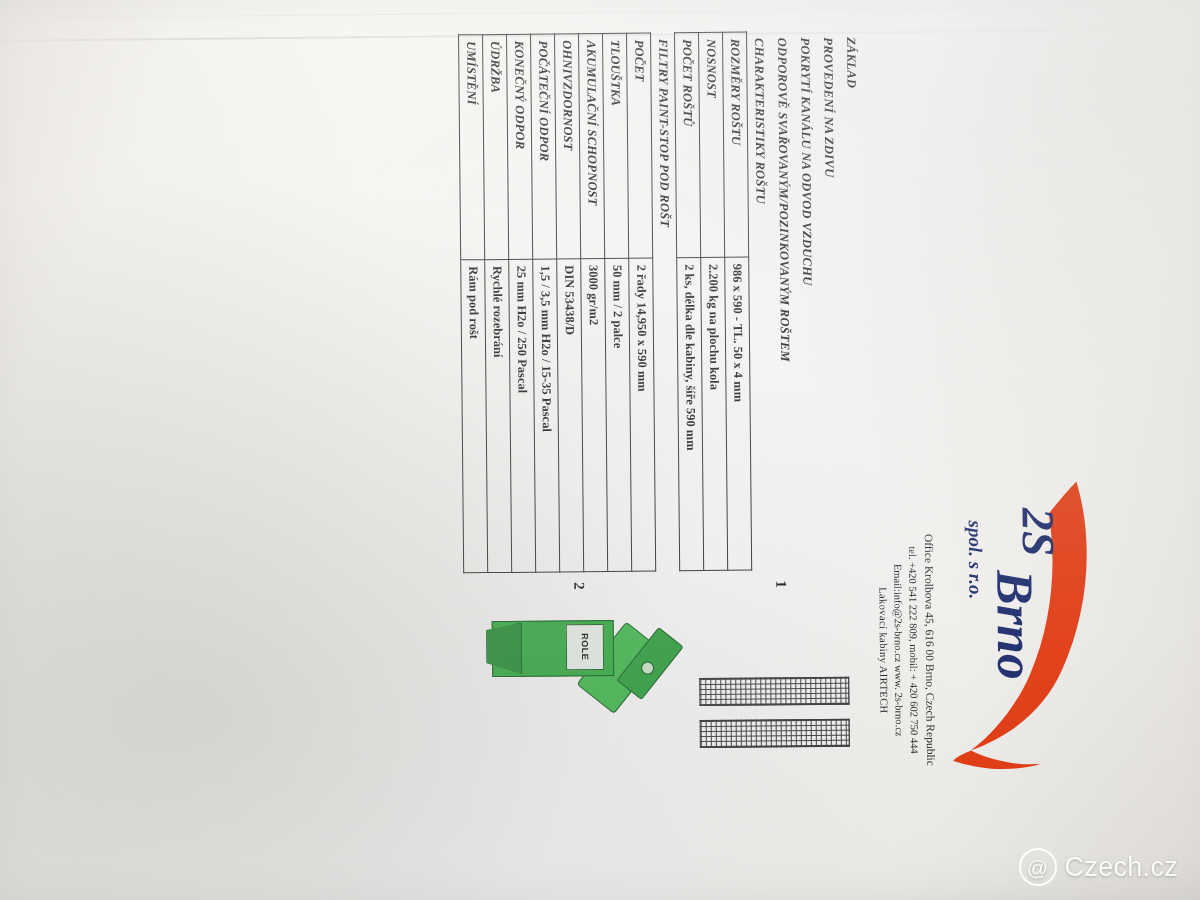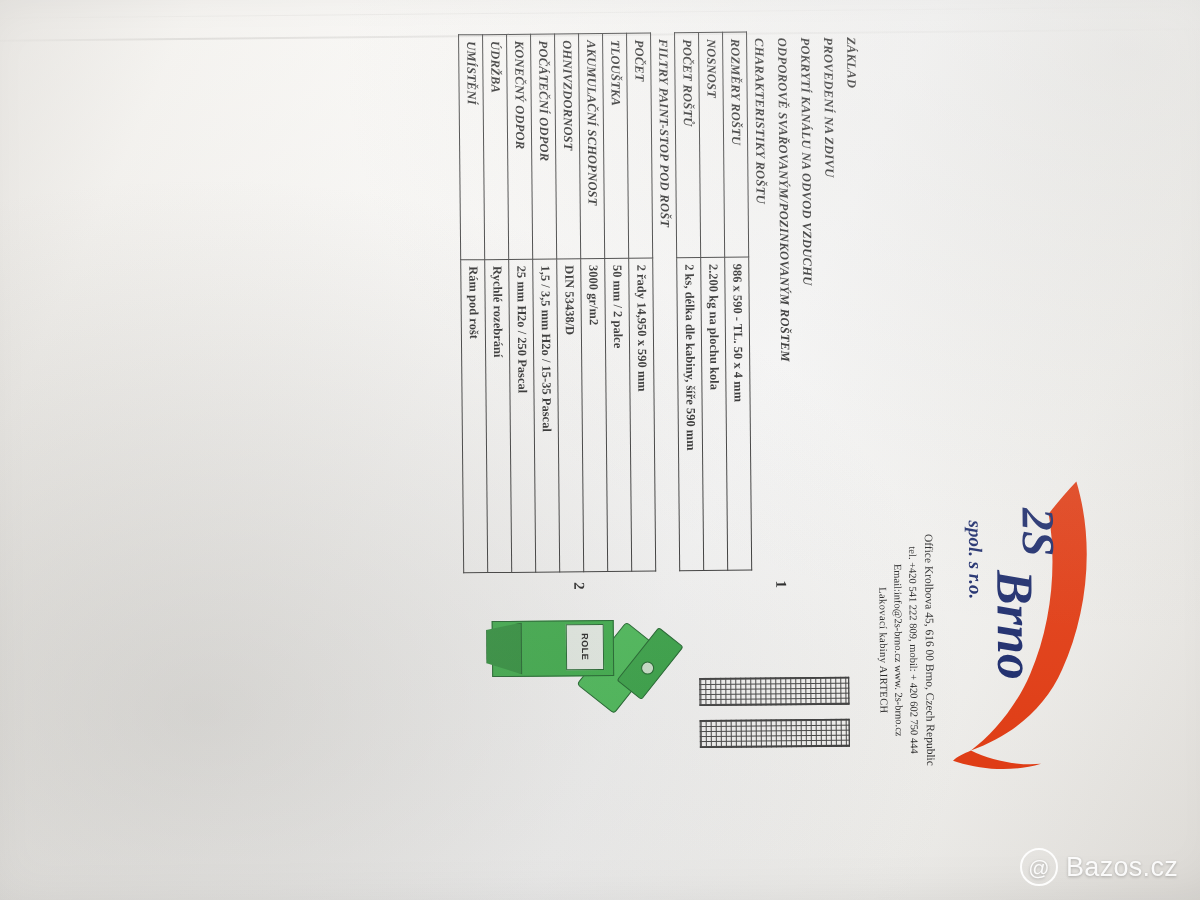--- a/index.html
+++ b/index.html
@@ -283,16 +283,16 @@
         </tbody>
       </table>
 
     </div>
 
     <div class="paper-shade"></div>
   </div>
 
   <div class="watermark">
     <span class="at">@</span>
-    <span>Bazos.cz</span>
+    <span>Czech.cz</span>
   </div>
 
 </div>
 
 </body></html>

